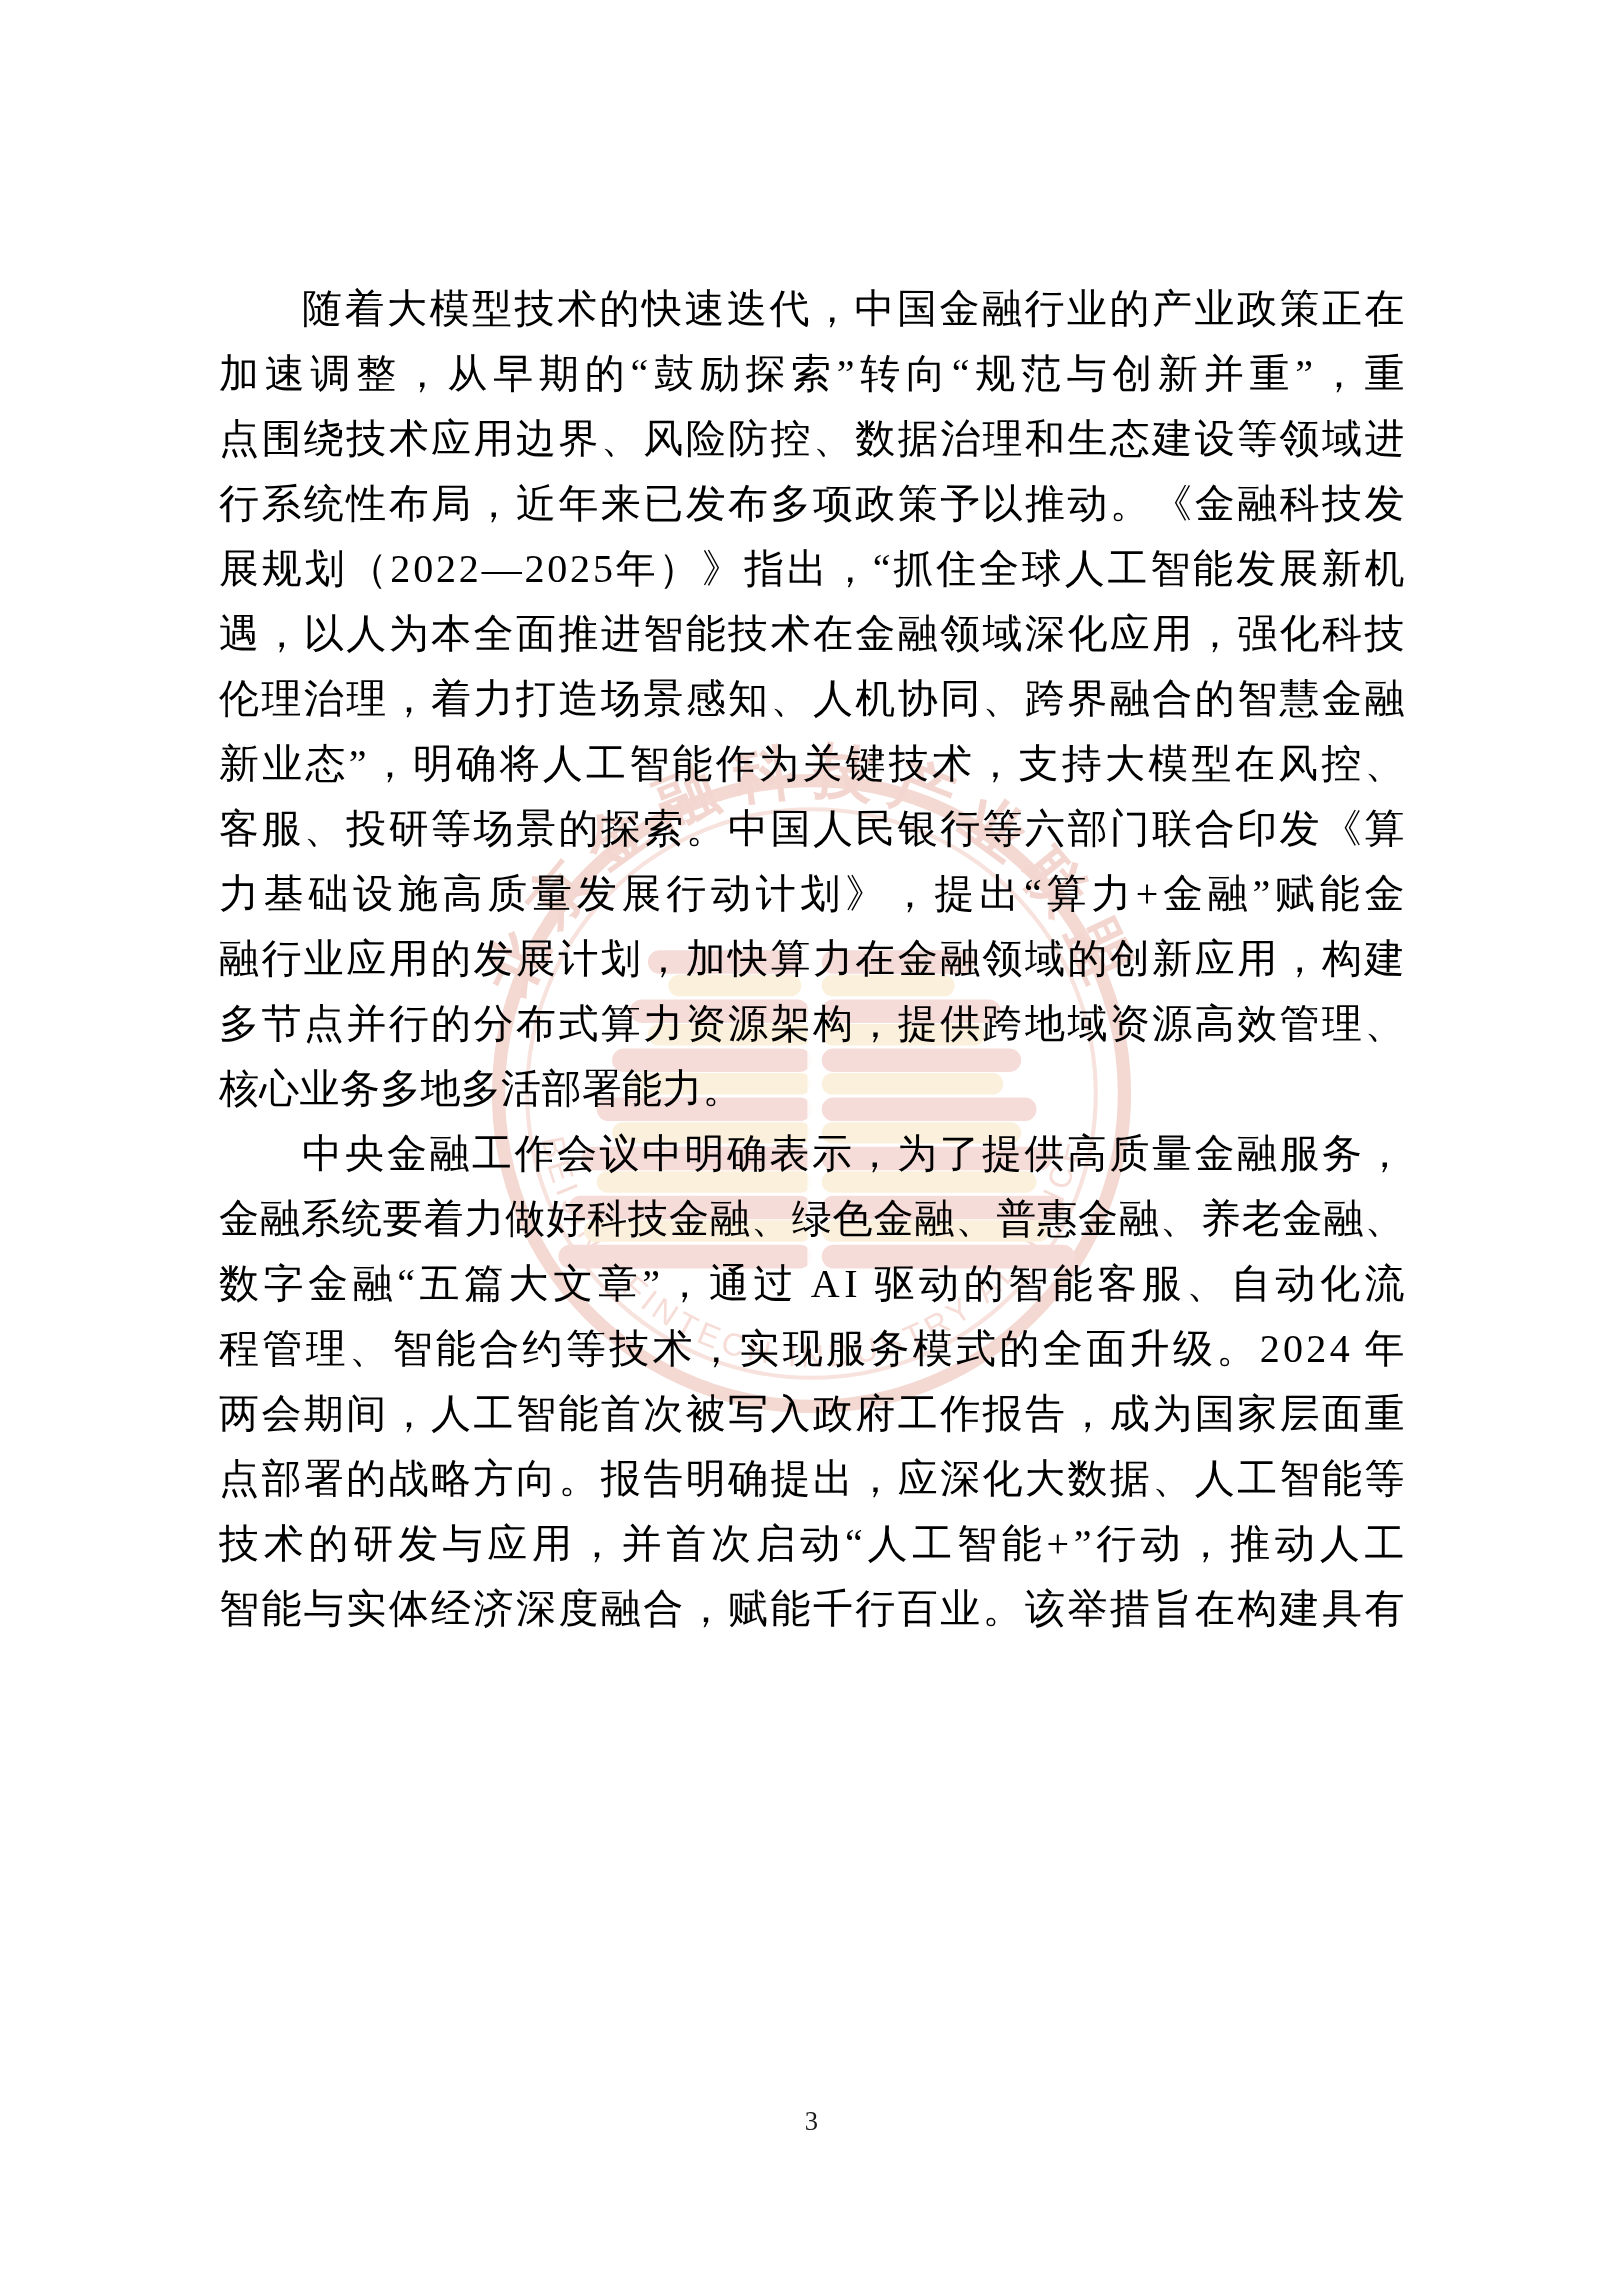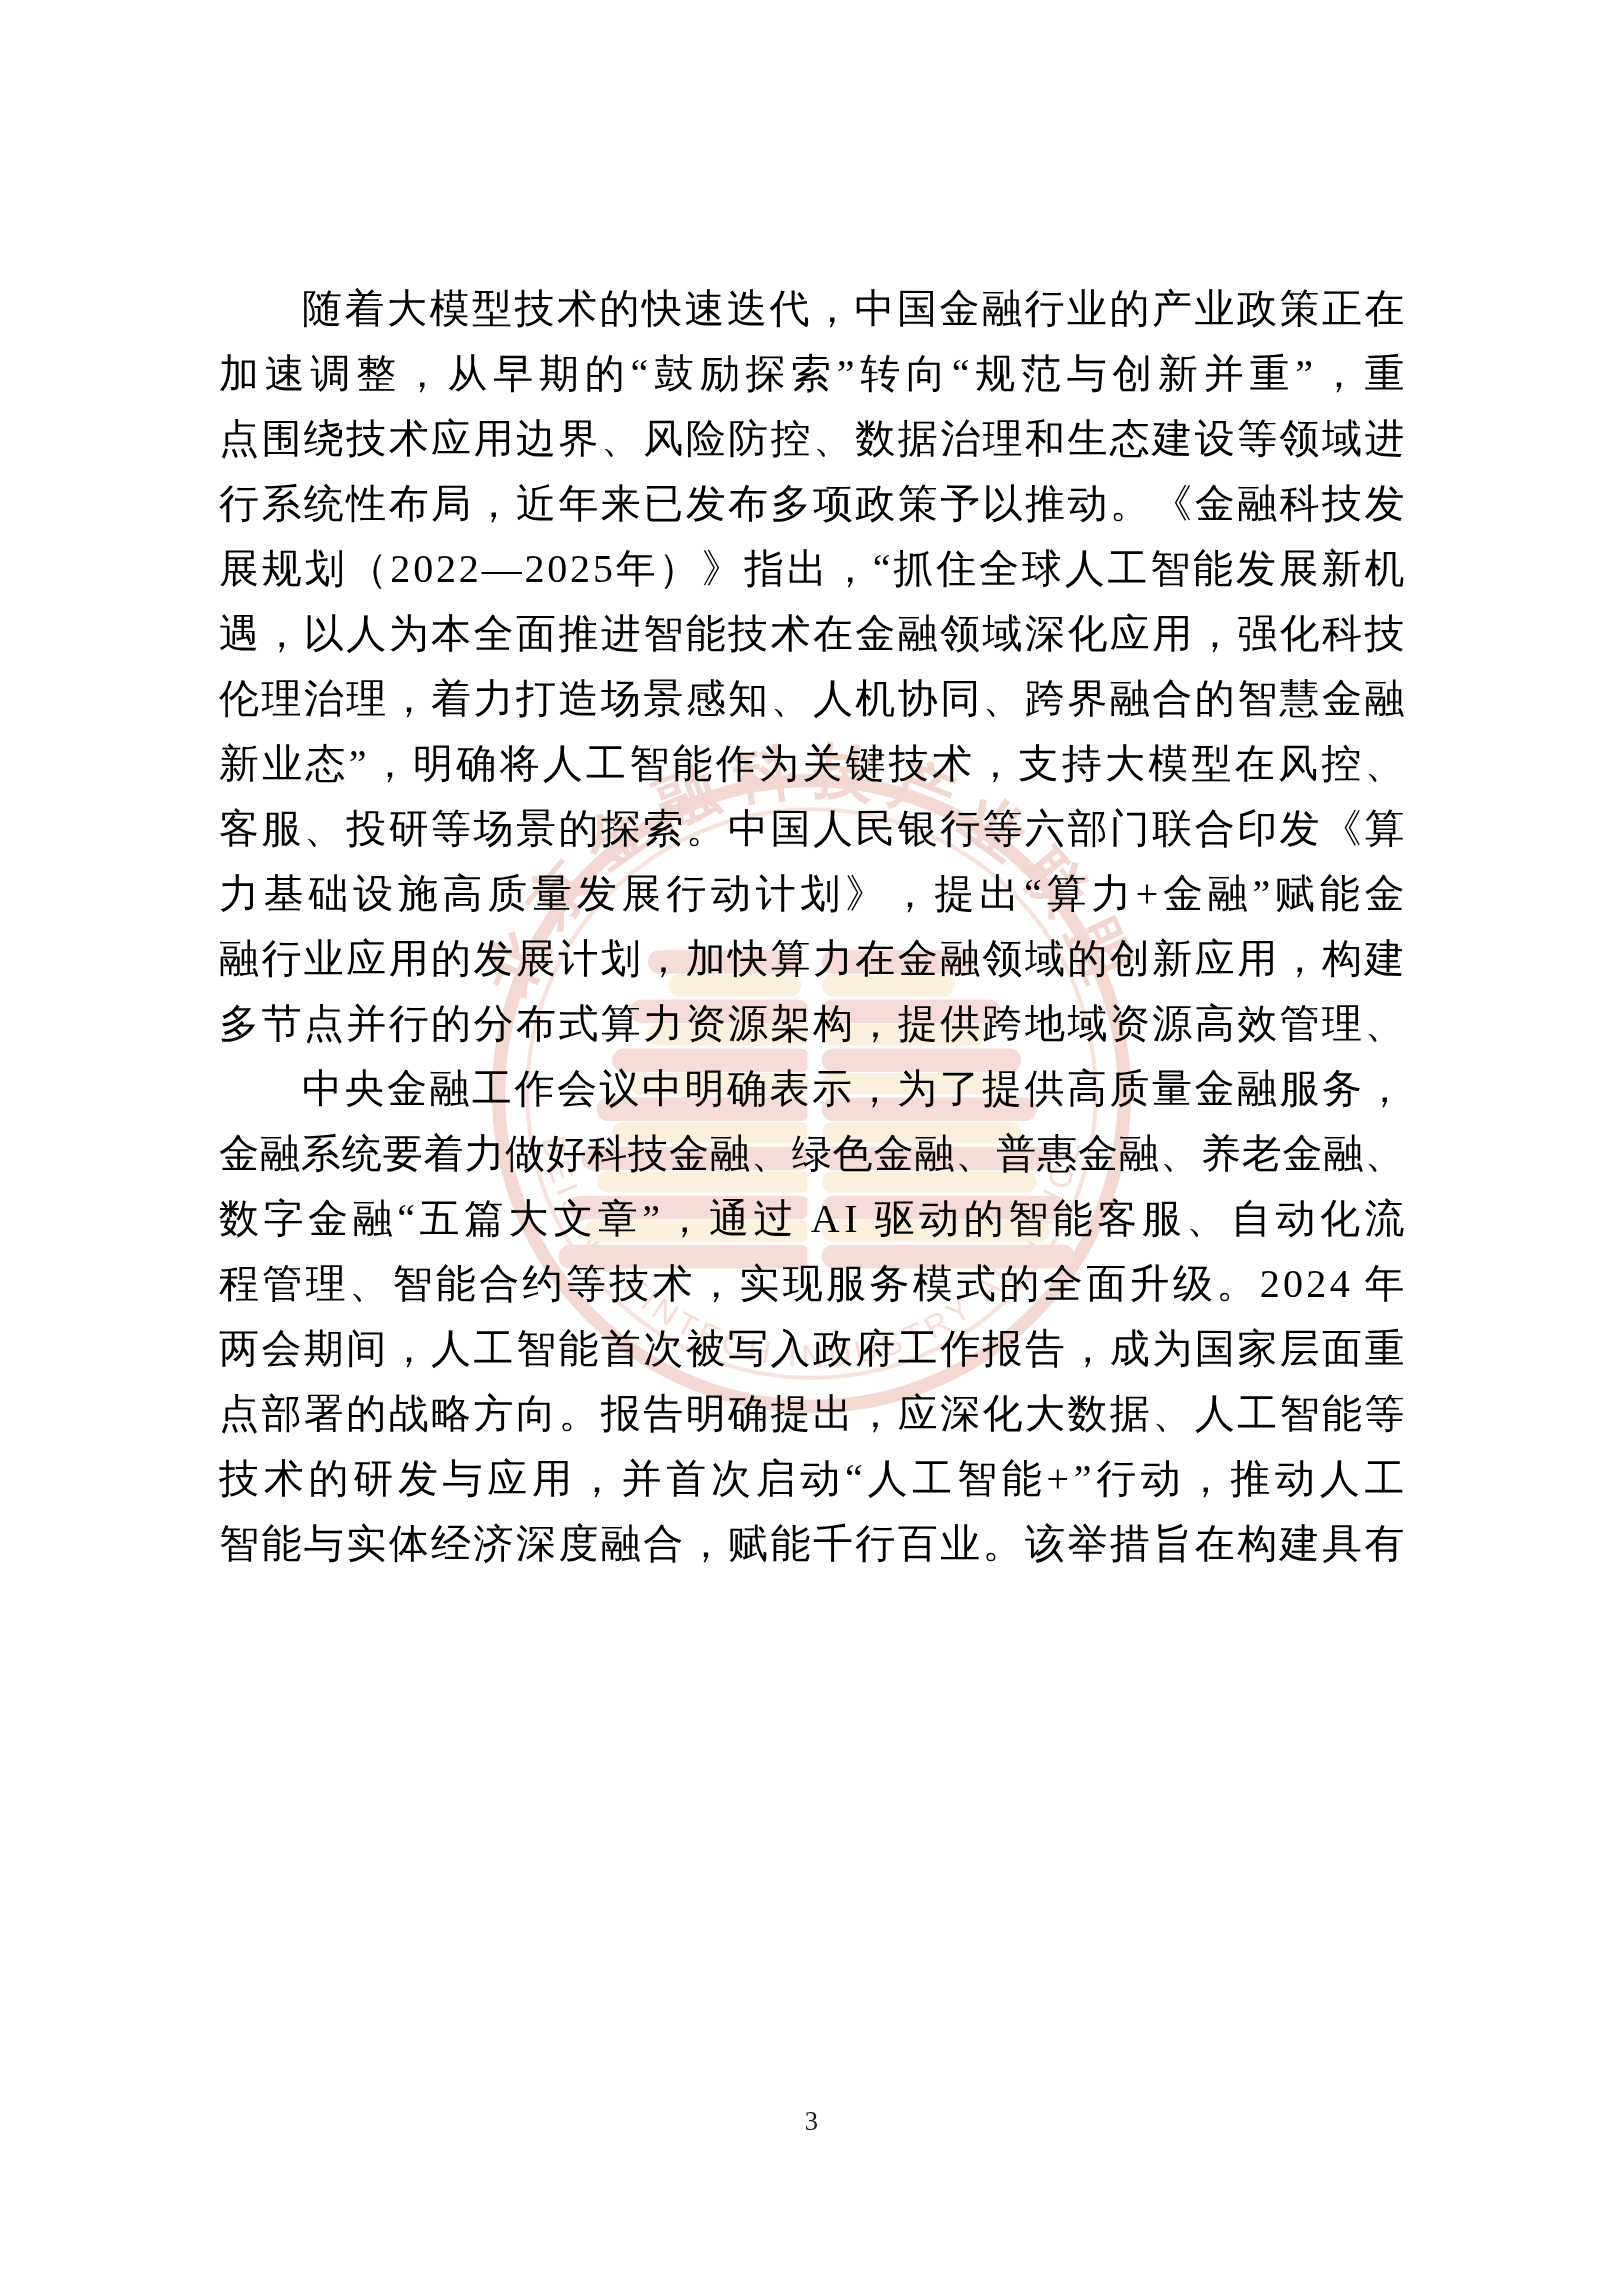--- a/index.html
+++ b/index.html
@@ -521,20 +521,21 @@
           <span>地</span>
           <span>域</span>
           <span>资</span>
           <span>源</span>
           <span>高</span>
           <span>效</span>
           <span>管</span>
           <span>理</span>
           <span>、</span>
         </span>
+      <span class="ln last">核心业务多地多活部署能力。</span>
     </p>
 
     <p class="para">
       <span class="ln j ind">
           <span>中</span>
           <span>央</span>
           <span>金</span>
           <span>融</span>
           <span>工</span>
           <span>作</span>

